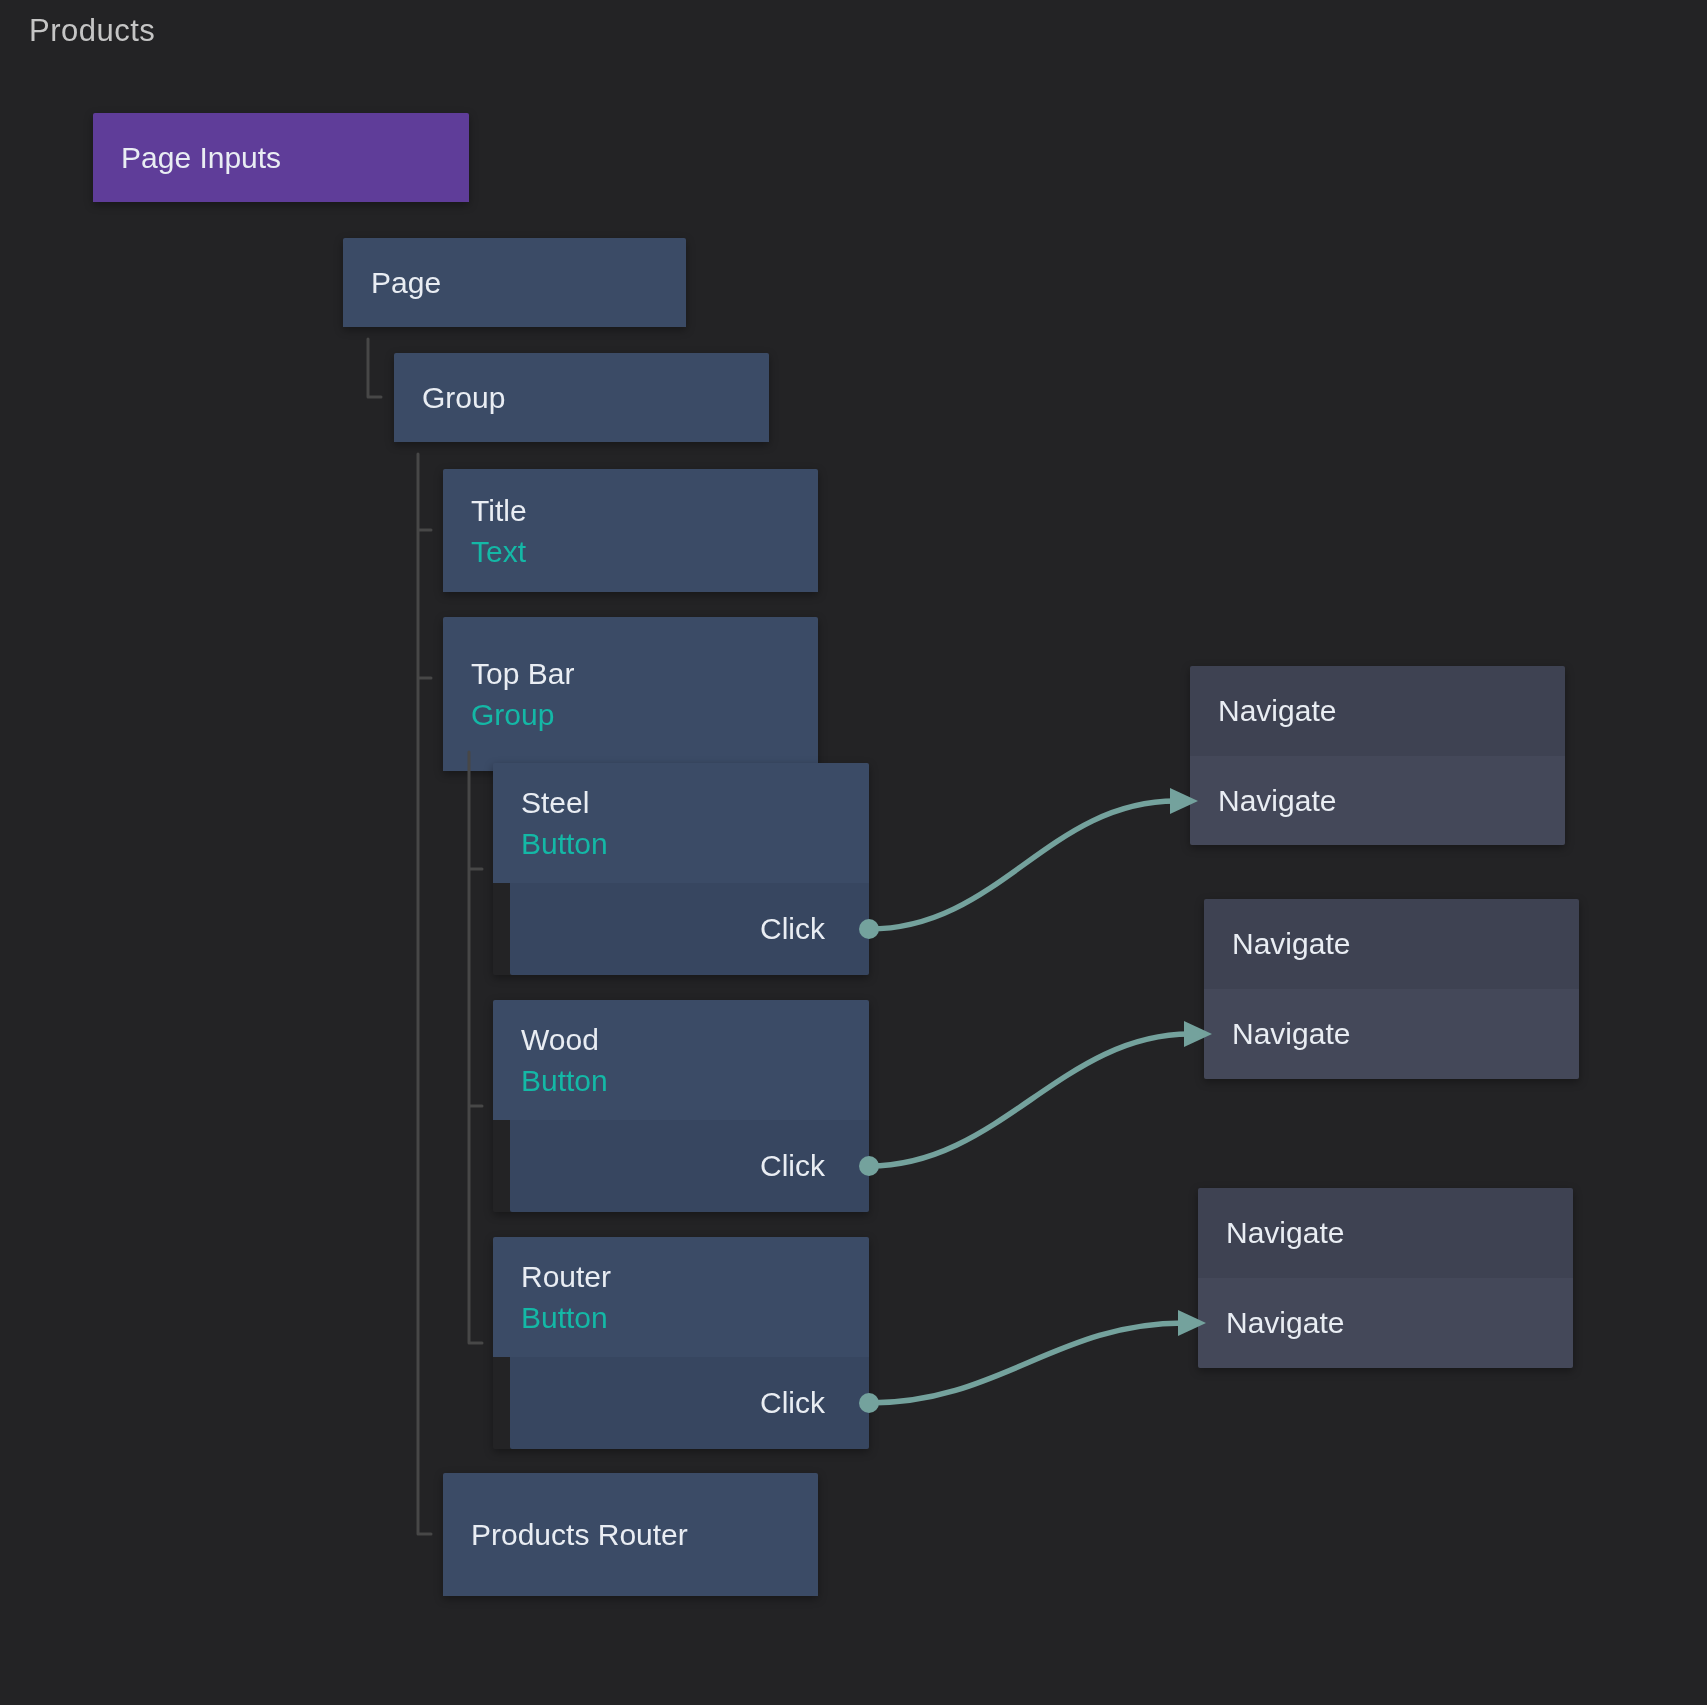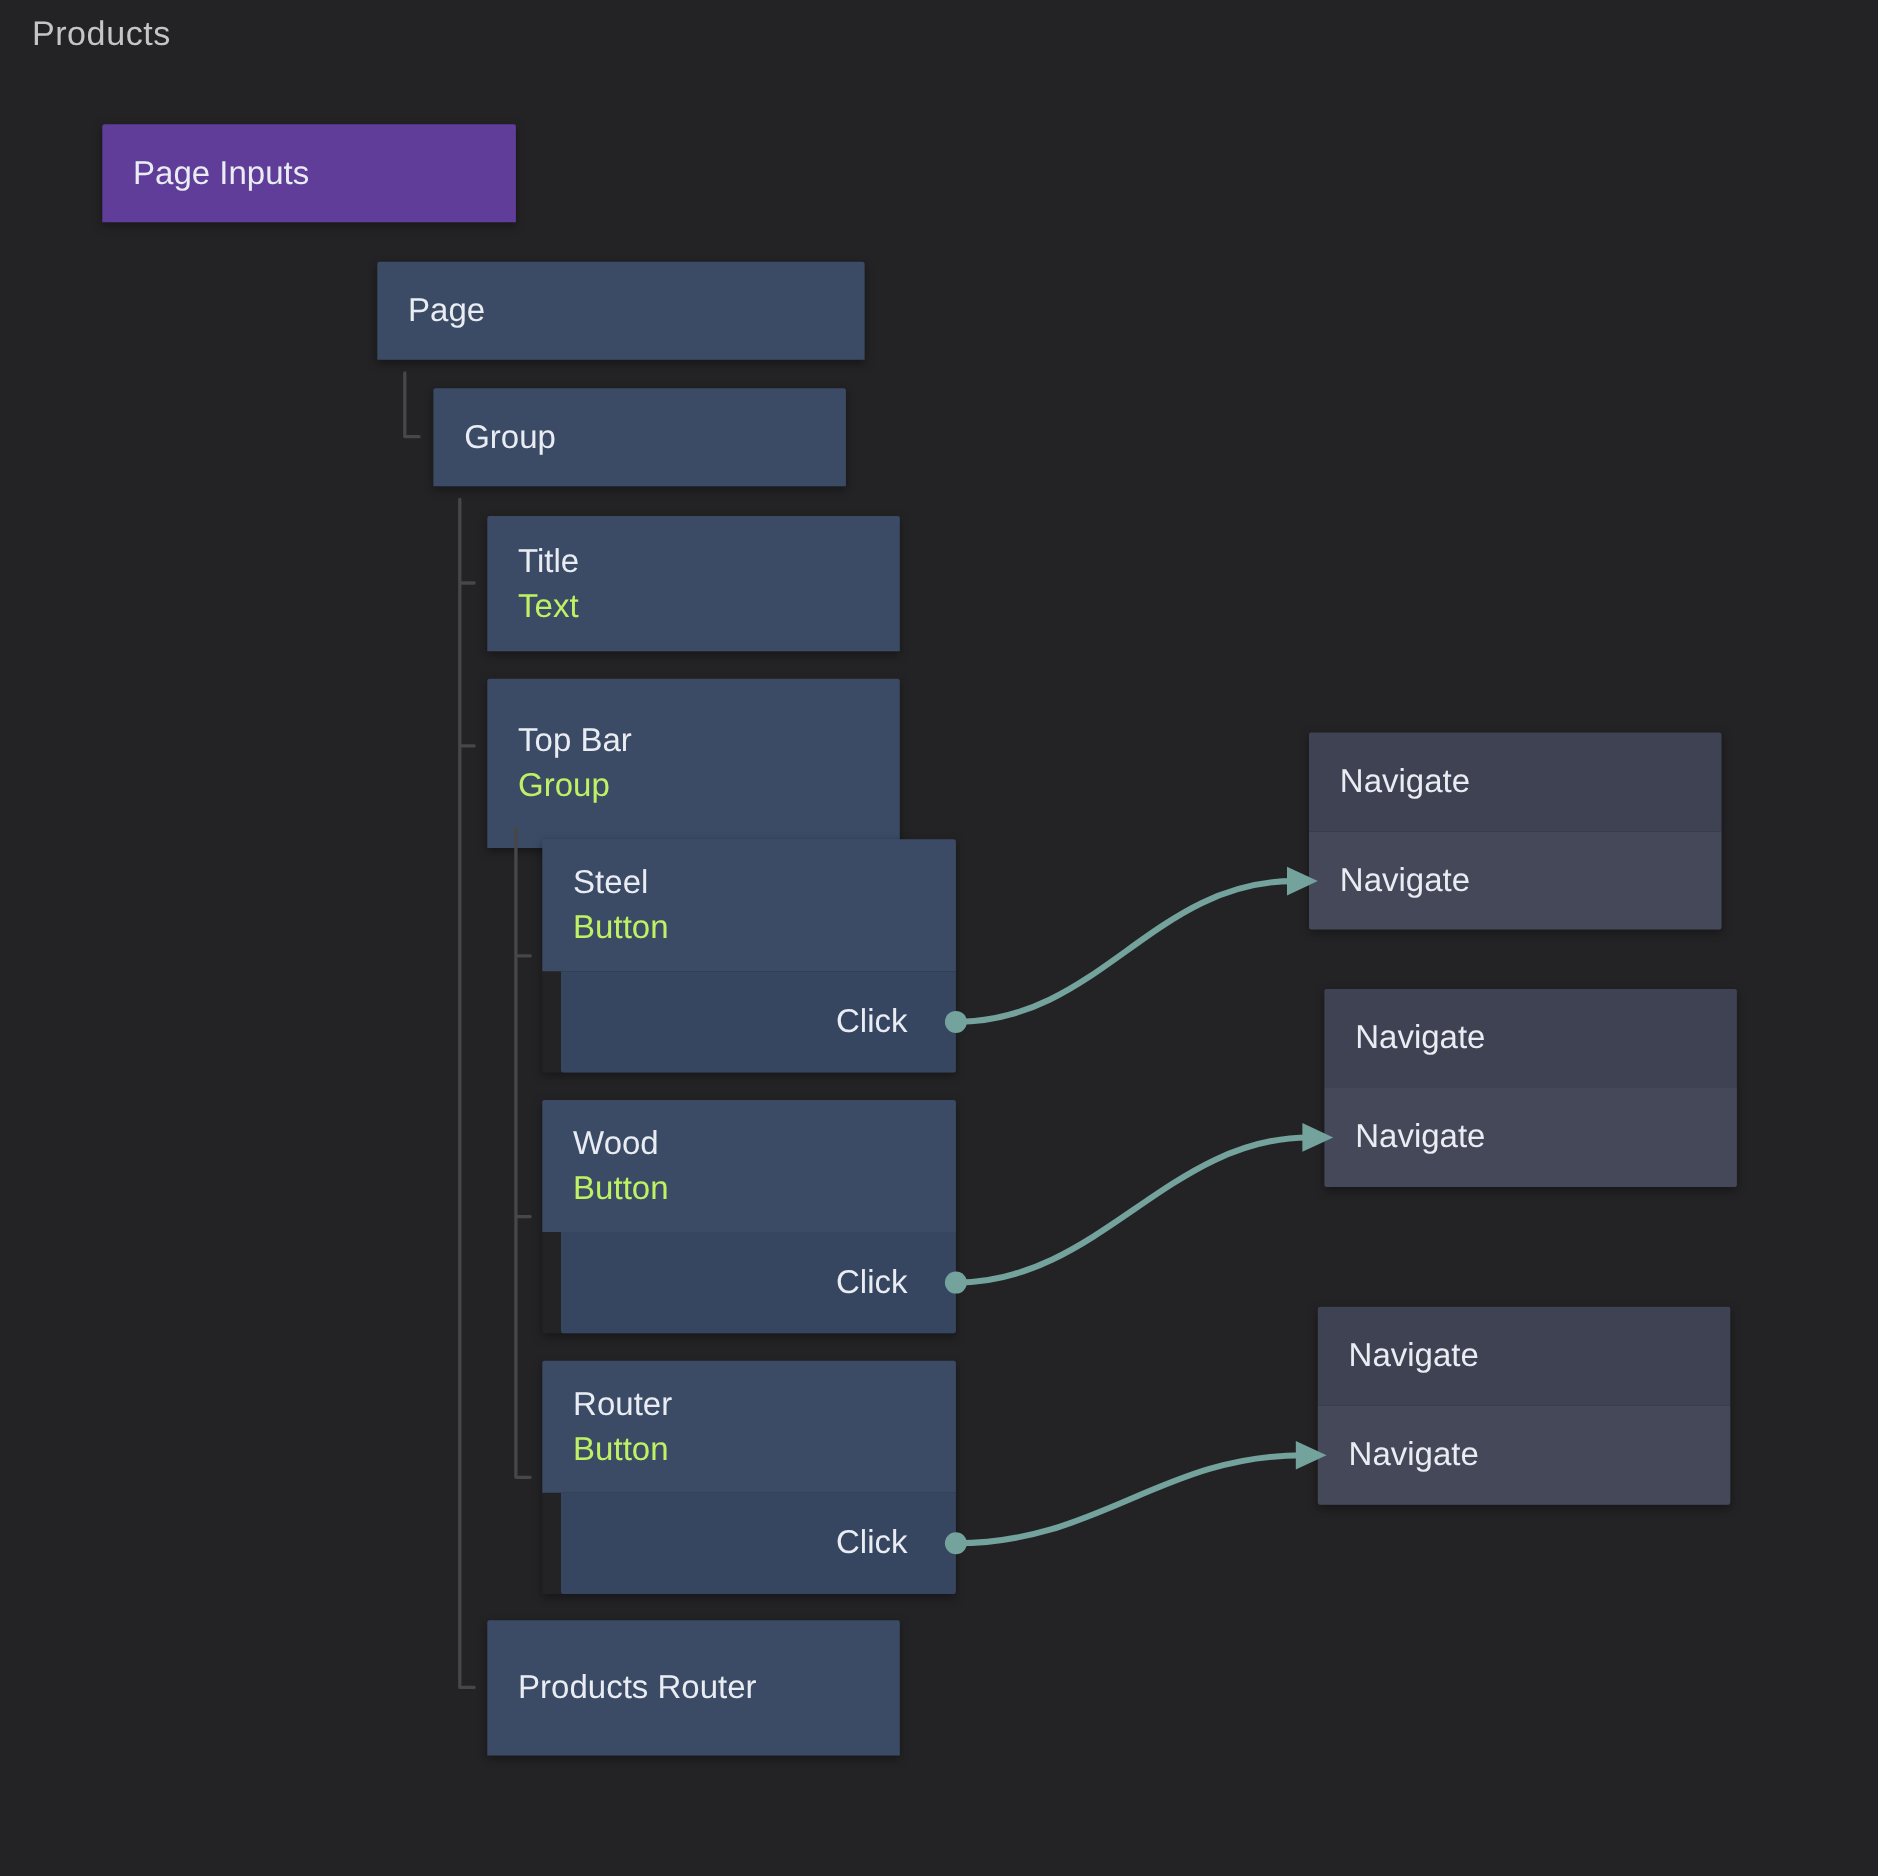--- a/index.html
+++ b/index.html
@@ -49,21 +49,21 @@
   .node.gray   .port-row    { background: #444859; }
   .node-title {
     font-size: 30px;
     line-height: 42px;
     color: #E9EDF3;
     white-space: nowrap;
   }
   .node-type {
     font-size: 30px;
     line-height: 40px;
-    color: #bef264;
+    color: #14b8a6;
     white-space: nowrap;
   }
   .port-row {
     box-sizing: border-box;
     display: flex;
     align-items: center;
     border-radius: 0 0 2px 2px;
   }
   .port-row.out { justify-content: flex-end; padding-right: 44px; }
   .port-row.in  { justify-content: flex-start; padding-left: 28px; }
@@ -97,21 +97,21 @@
       <polygon points="1212,1034 1184,1021 1184,1047" fill="#74A29D"></polygon>
       <path d="M 869 1403 C 999 1403, 1056 1323, 1184 1323" fill="none" stroke="#74A29D" stroke-width="5.5"></path>
       <circle cx="869" cy="1403" r="10" fill="#74A29D"></circle>
       <polygon points="1206,1323 1178,1310 1178,1336" fill="#74A29D"></polygon>
     </svg>
 <div class="node purple" style="left: 93px; top: 113px; width: 376px;">
       <div class="node-header" style="height: 89px;">
         <div class="node-title">Page Inputs</div>
       </div>
     </div>
-    <div class="node blue" style="left: 343px; top: 238px; width: 443px;">
+    <div class="node blue" style="left: 343px; top: 238px; width: 343px;">
       <div class="node-header" style="height: 89px;">
         <div class="node-title">Page</div>
       </div>
     </div>
     <div class="node blue" style="left: 394px; top: 353px; width: 375px;">
       <div class="node-header" style="height: 89px;">
         <div class="node-title">Group</div>
       </div>
     </div>
     <div class="node blue" style="left: 443px; top: 469px; width: 375px;">

